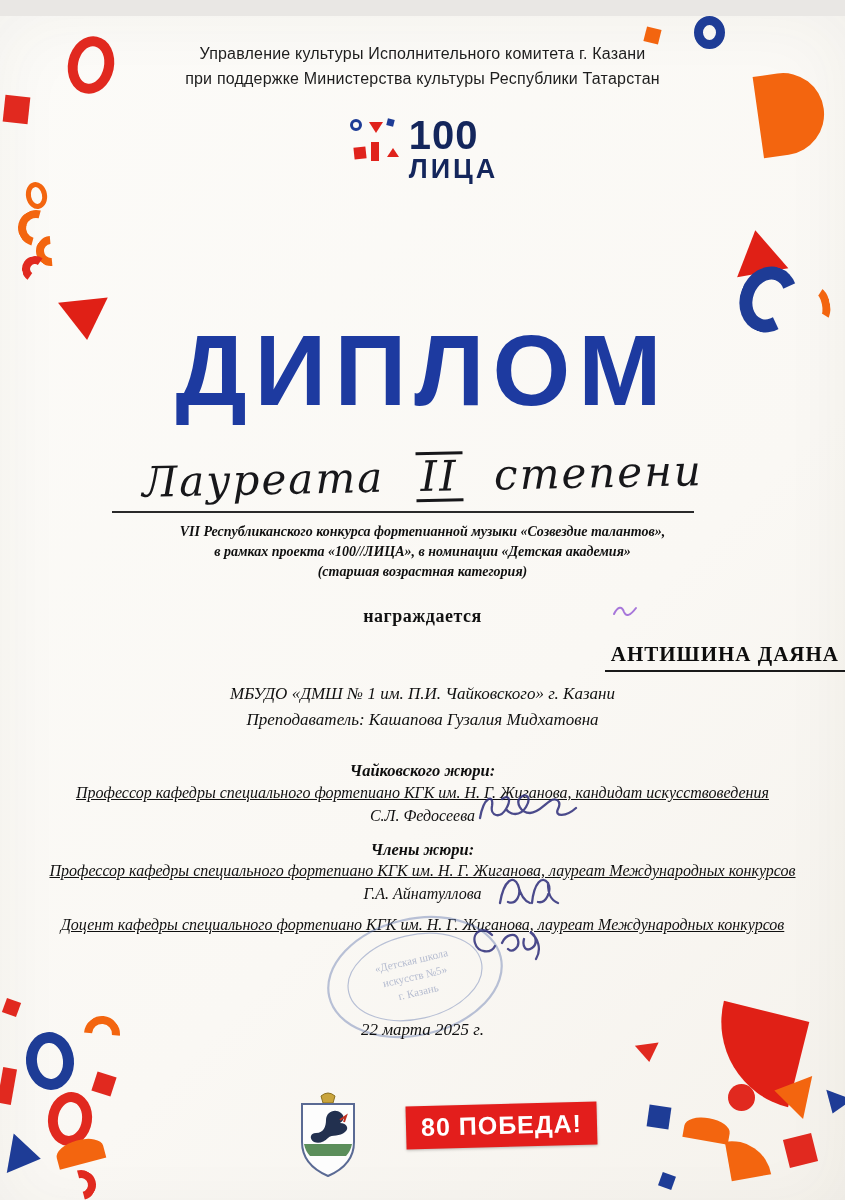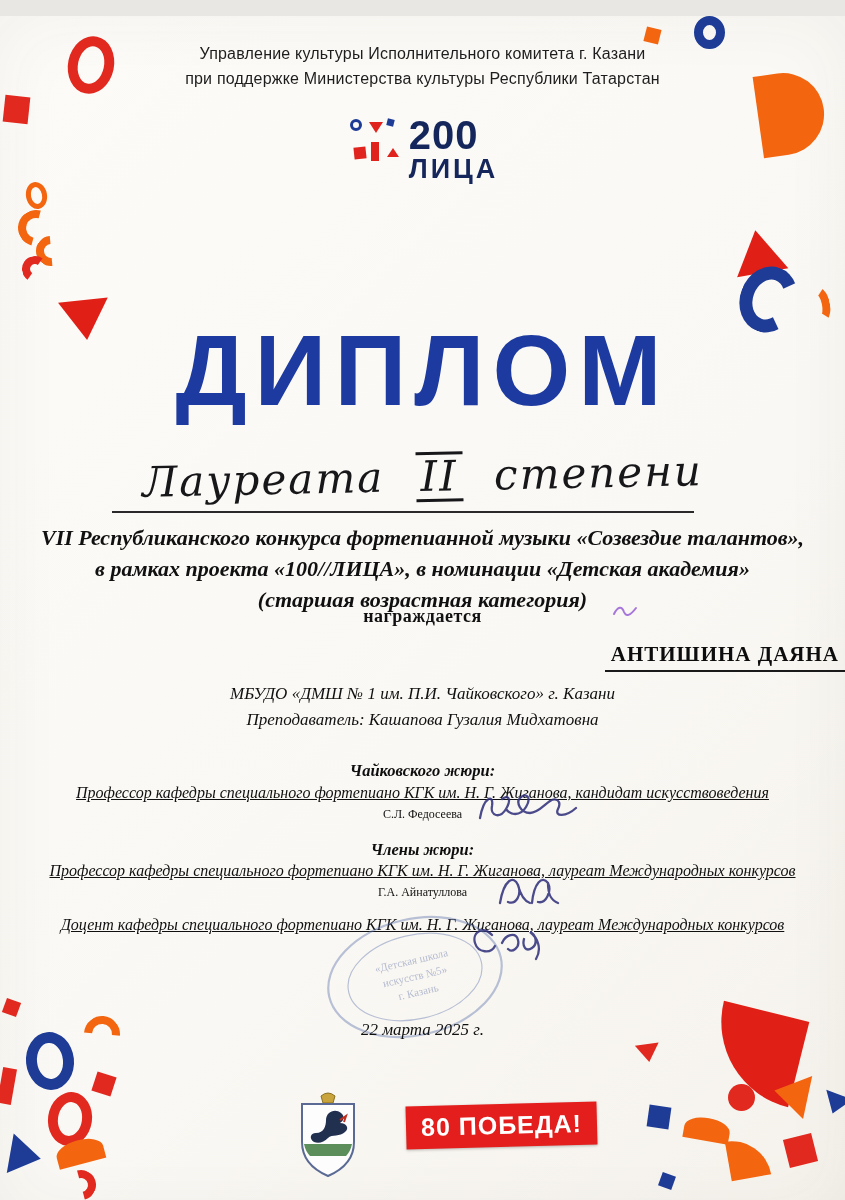--- a/index.html
+++ b/index.html
@@ -38,34 +38,34 @@
   .title { top:304px; font-family:"Liberation Sans", sans-serif; font-weight:700;
            font-size:100px; color:#1d3aa0; letter-spacing:8px; line-height:1; }
 
   
   .script-line { top:436px; font-family:"DejaVu Serif", serif; font-style:italic;
                  font-size:42px; color:#17171a; letter-spacing:2px; transform:rotate(-1.2deg); }
   .degree { display:inline-block; border-top:3px solid #17171a; border-bottom:3px solid #17171a;
             padding:0 5px; margin:0 16px; line-height:1.05; }
   .script-underline { position:absolute; left:112px; top:495px; width:582px; height:2px; background:#2a2a2a; }
 
-  .competition { top:506px; font-style:italic; font-weight:600; font-size:22px;
+  .competition { top:506px; font-style:italic; font-weight:600; font-size:14px;
                  color:#101010; line-height:1.42; }
 
   .awarded { top:590px; font-weight:700; font-size:18px; color:#111; letter-spacing:.5px; }
 
   .recipient { top:626px; font-weight:700; font-size:21px; color:#0d0d0d; letter-spacing:1px;text-align:right; }
   .recipient span { display:inline-block; border-bottom:2px solid #1a1a1a; padding:0 6px 3px; }
 
   .school  { top:668px; font-style:italic; font-size:17px; color:#101010; }
   .teacher { top:694px; font-style:italic; font-size:17px; color:#101010; }
 
   .jury-label { font-weight:700; font-style:italic; font-size:16.5px; color:#0e0e0e; }
   .jury-desc  { font-style:italic; font-size:16px; color:#101010;text-decoration:underline; }
-  .jury-name  { font-size:12px; color:#101010; }
+  .jury-name  { font-style:italic; font-size:16px; color:#101010; }
 
   .chair-label { top:745px; } .chair-desc { top:768px; } .chair-name { top:791px; }
   .members-label { top:824px; }
   .m1-desc { top:846px; } .m1-name { top:869px; }
   .m2-desc { top:900px; } .m2-name { top:923px; }
 
   .sig { position:absolute; }
   .sig path { fill:none; stroke:#32327c; stroke-width:2.3; stroke-linecap:round; opacity:.88; }
   .sig1 { left:472px; top:770px; }
   .sig2 { left:492px; top:851px; }
@@ -183,21 +183,21 @@
   <div class="center logo">
     <div class="logo-mark">
       <div class="s lm-ring"></div>
       <div class="s lm-tri"></div>
       <div class="s lm-sqb"></div>
       <div class="s lm-bar"></div>
       <div class="s lm-sqr"></div>
       <div class="s lm-trr"></div>
     </div>
     <div class="logo-text">
-      <div class="logo-num">200</div>
+      <div class="logo-num">100</div>
       <div class="logo-word">ЛИЦА</div>
     </div>
   </div>
 
   <div class="center title">ДИПЛОМ</div>
 
   <div class="center script-line">
     <span>Лауреата</span>
     <span class="degree">II</span>
     <span>степени</span>

